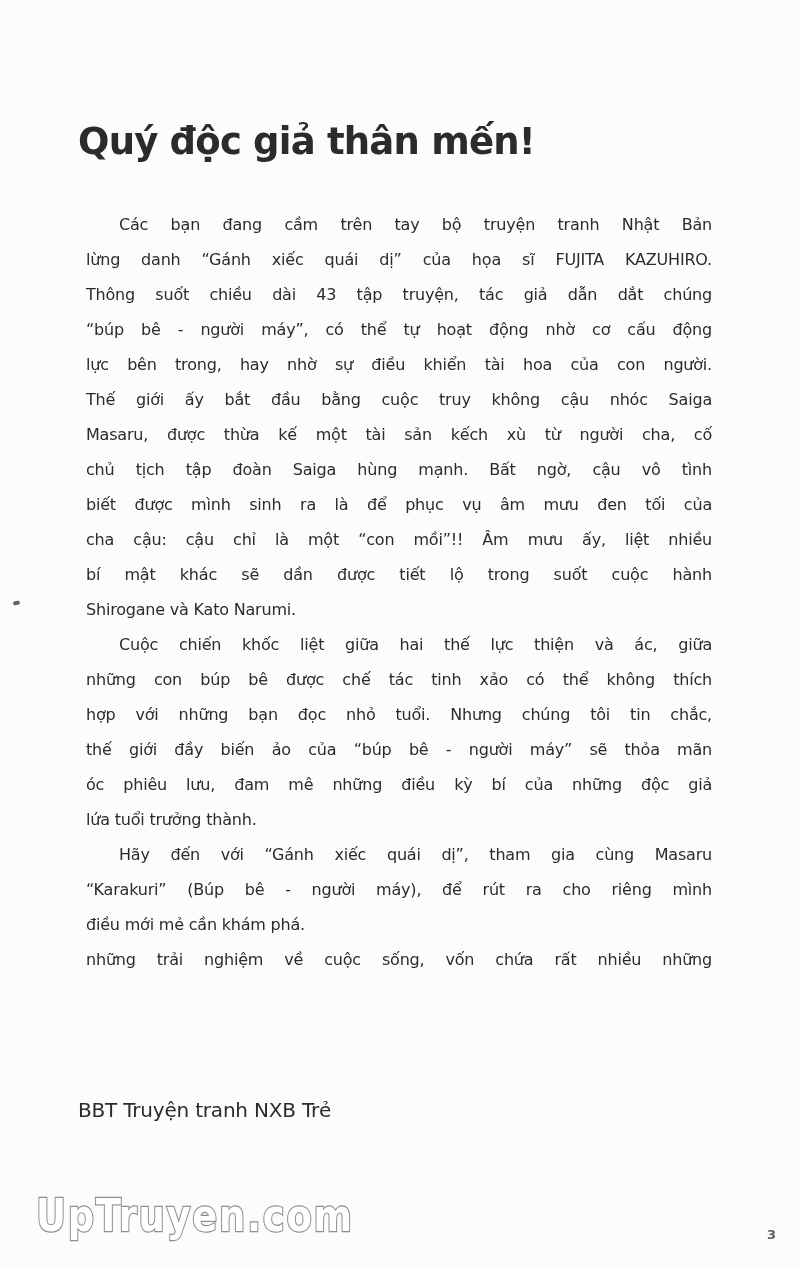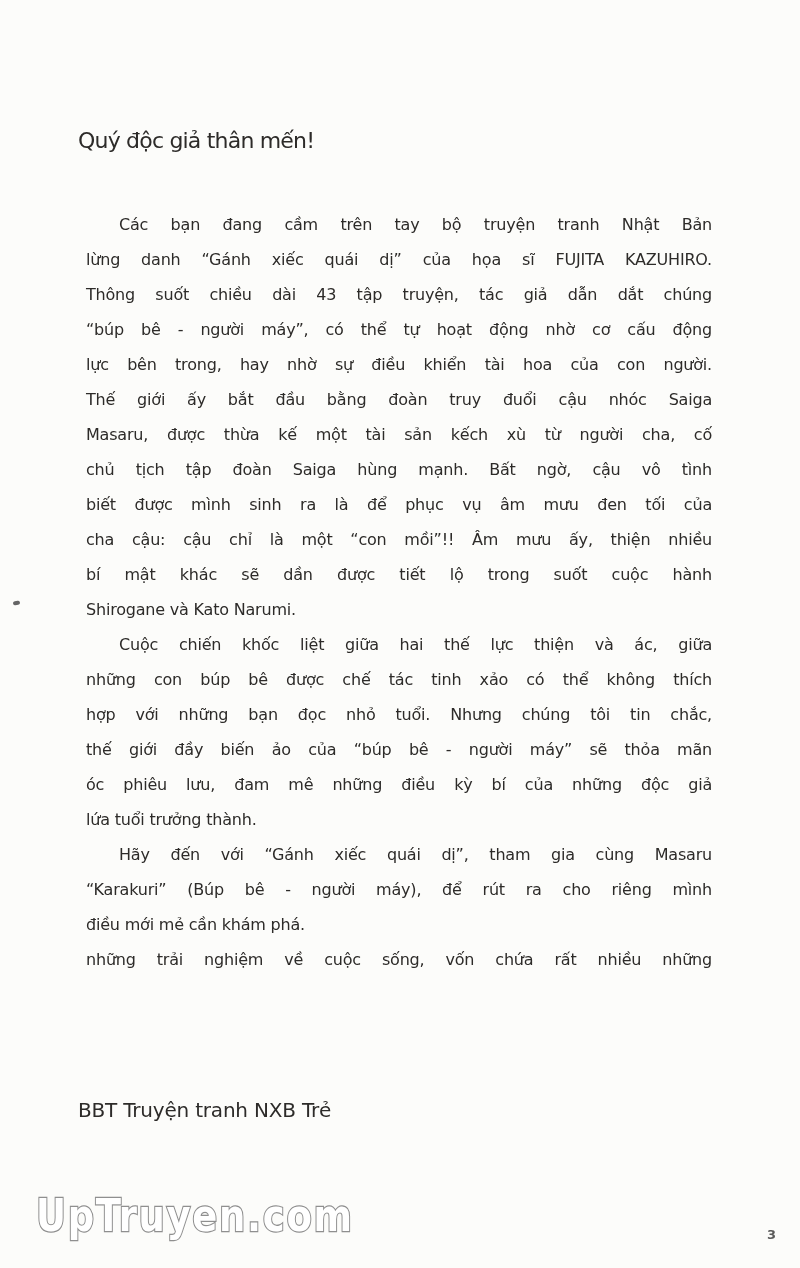--- a/index.html
+++ b/index.html
@@ -12,24 +12,24 @@
     width: 800px;
     height: 1268px;
     overflow: hidden;
     background: var(--paper, #fcfcfa);
     color: var(--ink, #2d2b29);
     font-family: "DejaVu Sans", sans-serif;
   }
   .title {
     position: absolute;
     left: 78px;
-    top: 128px;
+    top: 120px;
     margin: 0;
-    font-size: 22px;
-    font-weight: 400;
+    font-size: 37px;
+    font-weight: 700;
     letter-spacing: -0.8px;
     white-space: nowrap;
   }
   .body-text {
     position: absolute;
     left: 86px;
     top: 207px;
     width: 626px;
     font-size: 16px;
     letter-spacing: -0.2px;
@@ -95,25 +95,25 @@
 <div class="page">
   <h1 class="title">Quý độc giả thân mến!</h1>
 
   <div class="body-text">
       <div class="paragraph">
         <div class="line first">Các bạn đang cầm trên tay bộ truyện tranh Nhật Bản</div>
         <div class="line">lừng danh “Gánh xiếc quái dị” của họa sĩ FUJITA KAZUHIRO.</div>
         <div class="line">Thông suốt chiều dài 43 tập truyện, tác giả dẫn dắt chúng</div>
         <div class="line">“búp bê - người máy”, có thể tự hoạt động nhờ cơ cấu động</div>
         <div class="line">lực bên trong, hay nhờ sự điều khiển tài hoa của con người.</div>
-        <div class="line">Thế giới ấy bắt đầu bằng đoàn truy đuổi cậu nhóc Saiga</div>
+        <div class="line">Thế giới ấy bắt đầu bằng cuộc truy không cậu nhóc Saiga</div>
         <div class="line">Masaru, được thừa kế một tài sản kếch xù từ người cha, cố</div>
         <div class="line">chủ tịch tập đoàn Saiga hùng mạnh. Bất ngờ, cậu vô tình</div>
         <div class="line">biết được mình sinh ra là để phục vụ âm mưu đen tối của</div>
-        <div class="line">cha cậu: cậu chỉ là một “con mồi”!! Âm mưu ấy, thiện nhiều</div>
+        <div class="line">cha cậu: cậu chỉ là một “con mồi”!! Âm mưu ấy, liệt nhiều</div>
         <div class="line">bí mật khác sẽ dần được tiết lộ trong suốt cuộc hành</div>
         <div class="line last">Shirogane và Kato Narumi.</div>
       </div>
       <div class="paragraph">
         <div class="line first">Cuộc chiến khốc liệt giữa hai thế lực thiện và ác, giữa</div>
         <div class="line">những con búp bê được chế tác tinh xảo có thể không thích</div>
         <div class="line">hợp với những bạn đọc nhỏ tuổi. Nhưng chúng tôi tin chắc,</div>
         <div class="line">thế giới đầy biến ảo của “búp bê - người máy” sẽ thỏa mãn</div>
         <div class="line">óc phiêu lưu, đam mê những điều kỳ bí của những độc giả</div>
         <div class="line last">lứa tuổi trưởng thành.</div>

